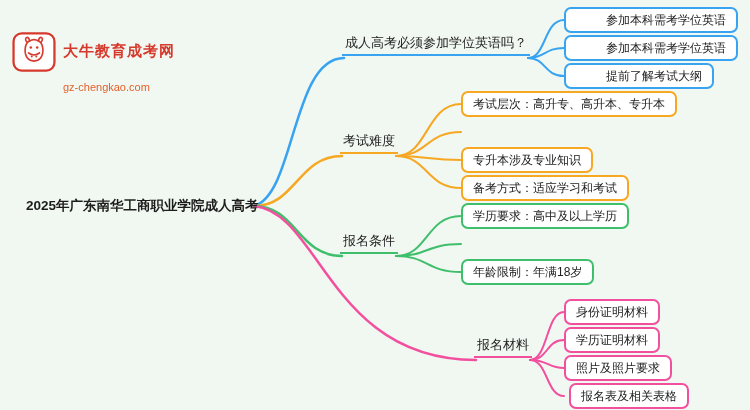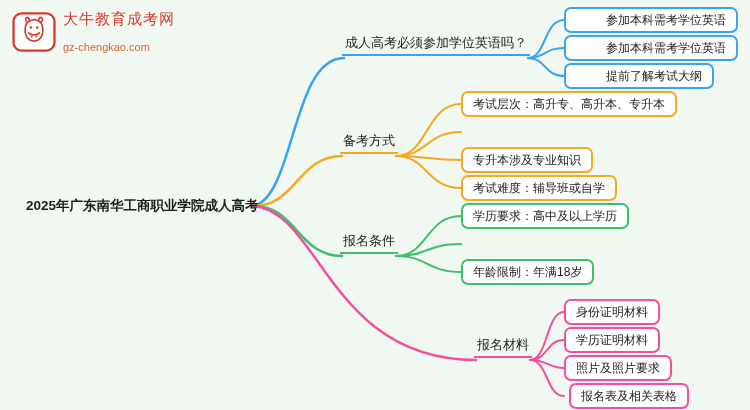--- a/index.html
+++ b/index.html
@@ -42,22 +42,22 @@
   .b0{border-color:var(--branch0);padding-left:40px;}
   .b1{border-color:var(--branch1);}
   .b2{border-color:var(--branch2);}
   .b3{border-color:var(--branch3);text-align:right;}
 
   .logo{
     position:absolute;left:12px;top:10px;
     display:flex;align-items:center;gap:7px;z-index:3;
   }
   .logo-text{display:flex;flex-direction:column;line-height:1.25;}
-  .logo-title{font-size:15px;font-weight:400;color:var(--brand);letter-spacing:1px;}
-  .logo-subtitle{font-size:11px;color:var(--brand-sub);margin-top:12px;}
+  .logo-title{font-size:15px;font-weight:700;color:var(--brand);letter-spacing:1px;margin-top:32px;}
+  .logo-subtitle{font-size:11px;color:var(--brand-sub);margin-top:20px;}
 </style>
 </head>
 <body>
 
 <div id="stage">
 
   <svg id="wires" width="750" height="410" viewBox="0 0 750 410">
 
     <path class="trunk" style="stroke:var(--branch0)" d="M254,206 C295,195 292,58 344,58"></path>
     <path class="trunk" style="stroke:var(--branch1)" d="M254,206 C296,206 298,156 342,156"></path>
@@ -101,31 +101,31 @@
     </svg>
     <div class="logo-text">
       <span class="logo-title">大牛教育成考网</span>
       <span class="logo-subtitle">gz-chengkao.com</span>
     </div>
   </div>
 
   <div class="root-label" style="left:26px;top:197px">2025年广东南华工商职业学院成人高考</div>
 
   <div class="branch-label" style="left:342px;top:34px;border-color:var(--branch0)">成人高考必须参加学位英语吗？</div>
-  <div class="branch-label" style="left:340px;top:132px;border-color:var(--branch1)">备考方式</div>
+  <div class="branch-label" style="left:340px;top:132px;border-color:var(--branch1)">考试难度</div>
   <div class="branch-label" style="left:340px;top:232px;border-color:var(--branch2)">报名条件</div>
   <div class="branch-label" style="left:474px;top:336px;border-color:var(--branch3)">报名材料</div>
 
   <div class="leaf b0" style="left:564px;top:7px">参加本科需考学位英语</div>
   <div class="leaf b0" style="left:564px;top:35px">参加本科需考学位英语</div>
   <div class="leaf b0" style="left:564px;top:63px">提前了解考试大纲</div>
 
   <div class="leaf b1" style="left:461px;top:91px">考试层次：高升专、高升本、专升本</div>
   <div class="leaf b1" style="left:461px;top:147px">专升本涉及专业知识</div>
-  <div class="leaf b1" style="left:461px;top:175px">考试难度：辅导班或自学</div>
+  <div class="leaf b1" style="left:461px;top:175px">备考方式：适应学习和考试</div>
 
   <div class="leaf b2" style="left:461px;top:203px">学历要求：高中及以上学历</div>
   <div class="leaf b2" style="left:461px;top:259px">年龄限制：年满18岁</div>
 
   <div class="leaf b3" style="left:564px;top:299px">身份证明材料</div>
   <div class="leaf b3" style="left:564px;top:327px">学历证明材料</div>
   <div class="leaf b3" style="left:564px;top:355px">照片及照片要求</div>
   <div class="leaf b3" style="left:569px;top:383px">报名表及相关表格</div>
 
 </div>

